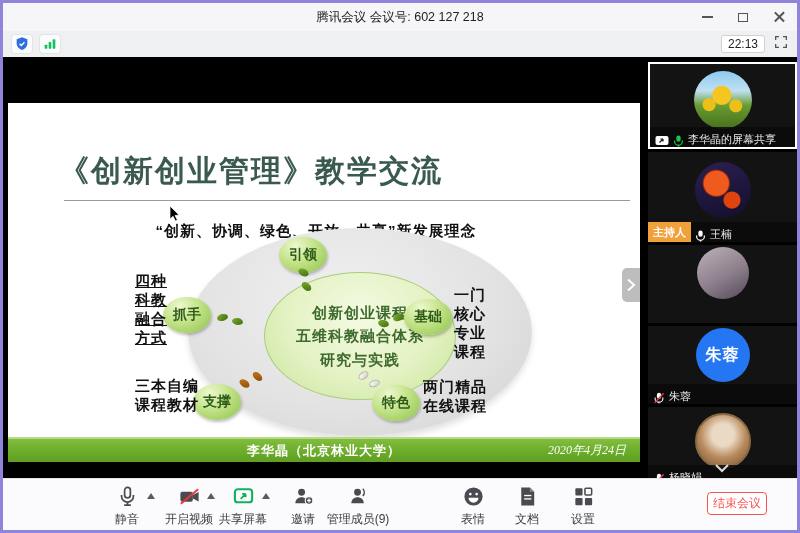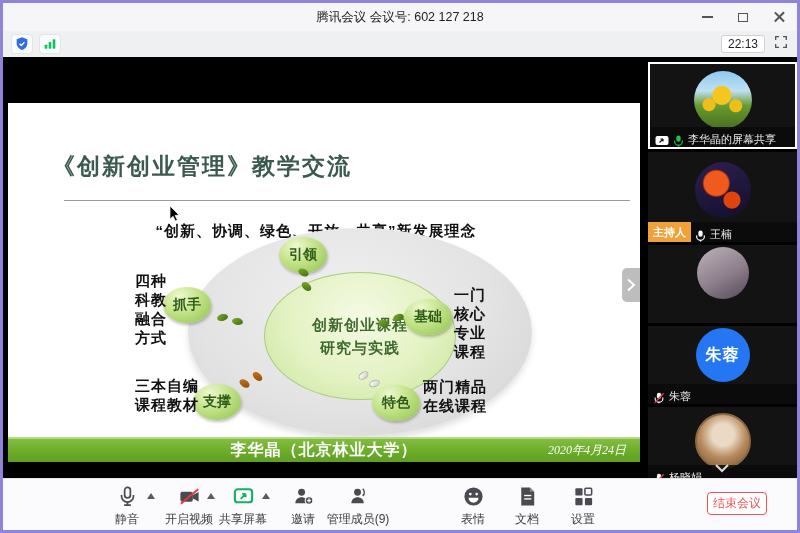--- a/index.html
+++ b/index.html
@@ -21,21 +21,21 @@
   #infobar { position:absolute; left:3px; top:31px; width:794px; height:26px; background:#eef0f2; display:flex; align-items:center; padding:0 8px; }
   .info-tile { width:22px; height:20px; background:#fbfcfd; border:1px solid #e2e4e8; border-radius:4px; display:flex; align-items:center; justify-content:center; margin-right:6px; }
   #info-right { margin-left:auto; display:flex; align-items:center; gap:8px; }
   #time-pill { background:#fff; border:1px solid #cfd1d6; border-radius:3px; font-size:12px; color:#222; padding:1px 6px; }
 
   
   #stage { position:absolute; left:3px; top:57px; width:794px; height:421px; background:#000; }
 
   
   #slide { position:absolute; left:5px; top:46px; width:632px; height:334px; background:#fff; }
-  #slide-title { position:absolute; left:44px; top:48px; font-family:"Liberation Serif", serif; font-weight:bold; font-size:23px; color:#3a5a50; letter-spacing:2px; }
+  #slide-title { position:absolute; left:51px; top:48px; font-family:"Liberation Serif", serif; font-weight:bold; font-size:30px; color:#3a5a50; letter-spacing:2px; }
   #slide-rule { position:absolute; left:56px; top:97px; width:566px; height:1px; background:#9a9a9a; }
   #slide-subtitle { position:absolute; left:0; top:119px; width:616px; text-align:center; font-size:15px; font-weight:bold; color:#101010; letter-spacing:1px; }
 
   #big-ellipse { position:absolute; left:180px; top:125px; width:344px; height:208px; border-radius:50%;
     background:radial-gradient(ellipse at 45% 35%, #f0f0f0 0%, #e3e3e3 55%, #d2d2d2 100%); box-shadow:0 4px 6px rgba(0,0,0,0.12); }
   #center-ellipse { position:absolute; left:256px; top:169px; width:192px; height:128px; border-radius:50%;
     background:radial-gradient(ellipse at 50% 35%, #f4fae4 0%, #e3f2c2 55%, #c6e49a 100%);
     border:1px solid #aacd7c; display:flex; flex-direction:column; align-items:center; justify-content:center; }
   #center-ellipse div { font-size:15px; font-weight:bold; color:#3e6a2e; line-height:1.55; letter-spacing:1px; }
 
@@ -52,21 +52,21 @@
   .seed.w { background:linear-gradient(135deg,#ffffff,#cfcfc6); border:1px solid #b5b5ac; }
 
   #nav-next { position:absolute; right:0; top:165px; width:18px; height:34px; background:#bdbdbd; border-radius:5px 0 0 5px; display:flex; align-items:center; justify-content:center; }
 
   #cursor { position:absolute; left:161px; top:103px; }
 
   
   #slide-footer { position:absolute; left:5px; top:380px; width:632px; height:25px;
     background:linear-gradient(180deg,#82bd3f 0%,#6aab29 60%,#5f9e22 100%); border-top:2px solid #b6da86;
     display:flex; align-items:center; justify-content:center; }
-  #footer-author { font-size:16px; font-weight:bold; color:#fff; letter-spacing:1px; }
+  #footer-author { font-size:13px; font-weight:bold; color:#fff; letter-spacing:1px; }
   #footer-date { position:absolute; right:14px; font-size:12px; font-style:italic; color:#fff; font-family:"Liberation Serif", serif; }
 
   
   #sidebar { position:absolute; left:645px; top:0; width:149px; height:421px; background:#000; overflow:hidden; }
   .tile { position:absolute; left:0; width:149px; background:#131313; }
   .tile .avatar { position:absolute; left:50%; transform:translateX(-50%); border-radius:50%; }
   .namebar { position:absolute; left:0; bottom:0; width:100%; height:20px; background:rgba(10,10,10,0.85); display:flex; align-items:flex-end; padding-left:5px; gap:4px; }
   .namebar .pname { font-size:11px; color:#ececec; white-space:nowrap; overflow:hidden; }
   .host-badge { background:#f0a13a; color:#fff; font-size:11px; font-weight:bold; height:20px; display:flex; align-items:center; padding:0 5px; margin-left:-5px; }
   .av-text { display:flex; align-items:center; justify-content:center; font-size:16px; color:#fff; font-weight:bold; letter-spacing:1px; }
@@ -129,30 +129,31 @@
 
     <div id="slide">
       <div id="slide-title">《创新创业管理》教学交流</div>
       <div id="slide-rule"></div>
       <div id="slide-subtitle">“创新、协调、绿色、开放、共享”新发展理念</div>
 
       <div id="big-ellipse"></div>
 
       <div id="center-ellipse">
         <div>创新创业课程</div>
+        <div>五维科教融合体系</div>
         <div>研究与实践</div>
       </div>
 
       <div class="badge" style="left:271px; top:134px;">引领</div>
-      <div class="badge" style="left:155px; top:184px;">抓手</div>
+      <div class="badge" style="left:155px; top:194px;">抓手</div>
       <div class="badge" style="left:396px; top:196px;">基础</div>
       <div class="badge" style="left:185px; top:281px;">支撑</div>
       <div class="badge" style="left:364px; top:282px;">特色</div>
 
-      <div class="side-label" style="left:124px; top:168px; width:38px;">
+      <div class="side-label" style="left:124px; top:168px; width:38px;text-decoration:underline;">
         <div>四种</div>
           <div>科教</div>
         <div>融合</div>
           <div>方式</div>
       </div>
       <div class="side-label" style="left:443px; top:182px; width:38px;">
         <div>一门</div>
           <div>核心</div>
         <div>专业</div>
           <div>课程</div>

